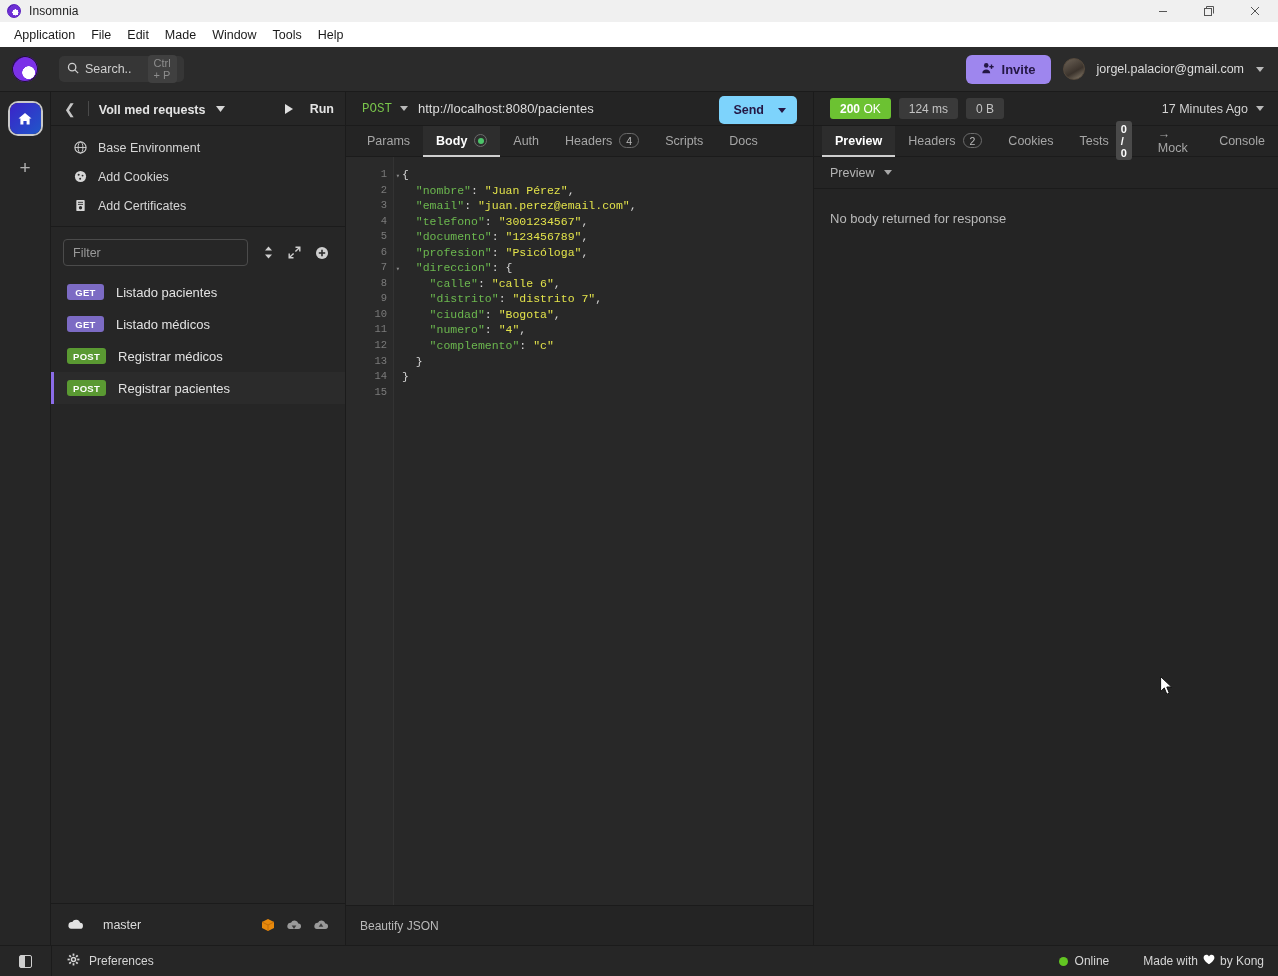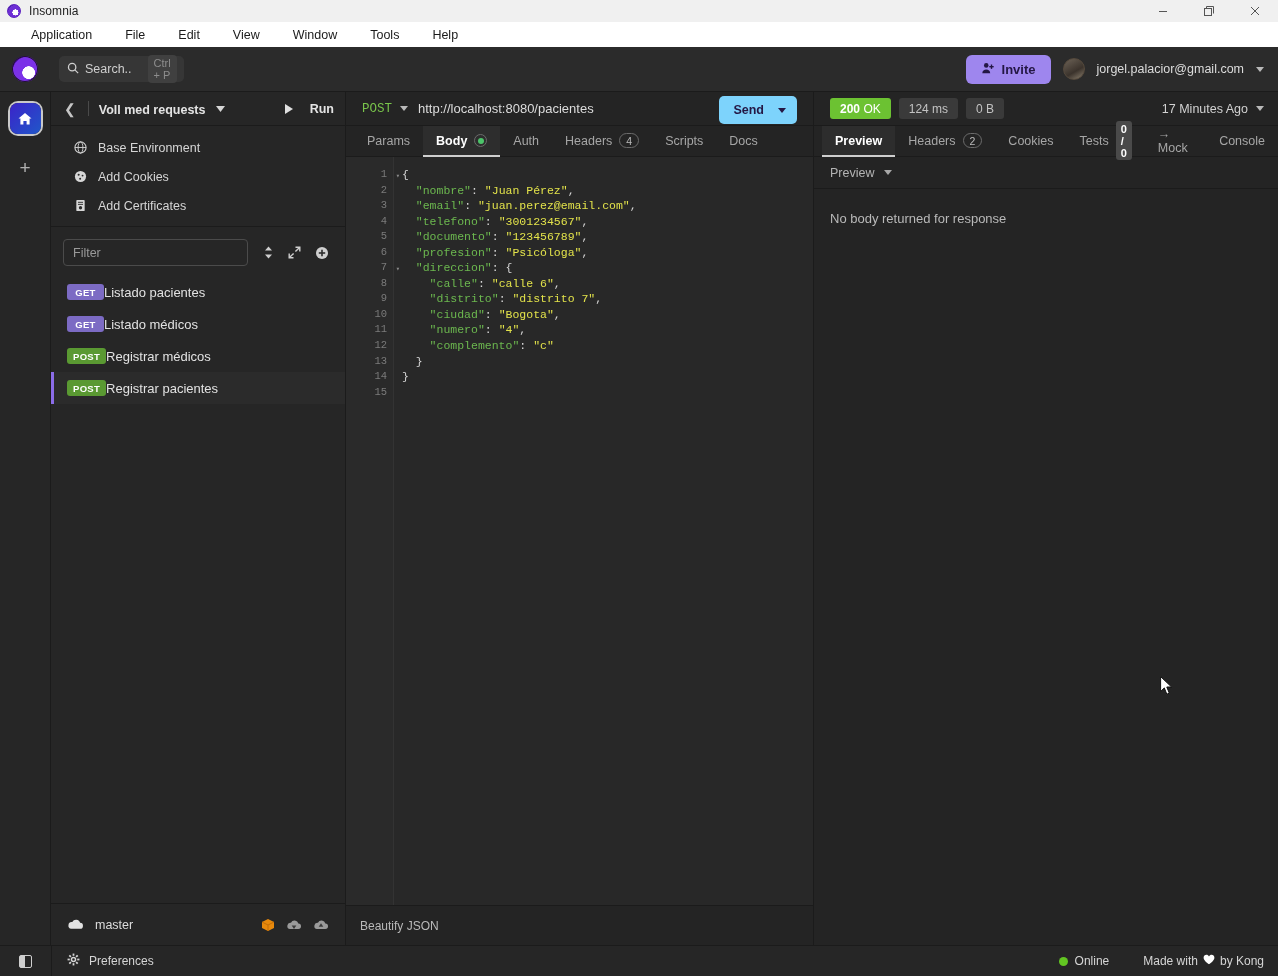--- a/index.html
+++ b/index.html
@@ -29,21 +29,21 @@
     width: 46px; height: 22px; display: flex; align-items: center; justify-content: center;
     color: #555; font-size: 12px; line-height: 1;
   }
   .winctl svg { display: block; }
 
   
   .menubar {
     height: 25px; background: #ffffff; color: #1a1a1a;
     display: flex; align-items: center; padding-left: 6px; font-size: 12.5px;
   }
-  .menubar span { padding: 2px 8px; cursor: default; margin-left: 17px; }
+  .menubar span { padding: 2px 8px; cursor: default; }
 
   
   .appheader {
     height: 45px; background: #2b2b2b; display: flex; align-items: center;
     position: relative; border-bottom: 1px solid #1b1b1b;
   }
   .header-logo {
     width: 26px; height: 26px; border-radius: 50%; margin-left: 12px; flex: none;
     background: radial-gradient(circle at 64% 64%, #ffffff 0 26%, #7b31e8 28% 68%, #5418b5 70% 100%);
     box-shadow: 0 0 0 1px #20102f inset;
@@ -111,37 +111,37 @@
     flex: 1; height: 27px; background: transparent; border: 1px solid #4b4b4b; border-radius: 4px;
     color: #d6d6d6; font-size: 12.5px; padding: 0 9px; outline: none;
     font-family: "Liberation Sans", sans-serif;
   }
   .filterinput::placeholder { color: #9a9a9a; }
   .filtericons { display: flex; align-items: center; gap: 14px; padding-left: 15px; padding-right: 4px; }
   .filtericons .fi { color: #cfcfcf; cursor: pointer; display: flex; }
 
   .reqlist { flex: 1; overflow: hidden; }
   .reqitem {
-    height: 32px; display: flex; align-items: center; gap: 0; padding-left: 13px;
+    height: 32px; display: flex; align-items: center; gap: 12px; padding-left: 13px;
     border-left: 3px solid transparent; cursor: pointer;
   }
   .reqitem.active { border-left-color: #8b6ce7; background: #2b2b2b; }
   .method {
     font-size: 9.5px; font-weight: bold; border-radius: 3px; padding: 3px 6px 2px;
     letter-spacing: .3px; min-width: 37px; text-align: center; flex: none;
   }
   .m-get { background: #7c6bc4; color: #ffffff; }
   .m-post { background: #5a9932; color: #ffffff; }
   .reqname { font-size: 13px; color: #e2e2e2; }
 
   .sb-foot {
     height: 42px; border-top: 1px solid #1b1b1b; display: flex; align-items: center;
     padding: 0 16px; gap: 11px;
   }
-  .branch { font-size: 12.5px; color: #dcdcdc; }
+  .branch { font-size: 12.5px; color: #dcdcdc; margin-left: 8px; }
   .sb-foot .spacer { flex: 1; }
   .sb-foot .fic { cursor: pointer; display: flex; align-items: center; }
 
   
   .pane { display: flex; flex-direction: column; background: #242424; }
   .reqpane { width: 468px; flex: none; border-right: 1px solid #1b1b1b; }
   .urlbar {
     height: 34px; display: flex; align-items: center; gap: 0; padding: 0 0 0 16px;
     border-bottom: 1px solid #1b1b1b; background: #242424; position: relative;
   }
@@ -243,21 +243,21 @@
           <line x1="10" y1="2" x2="2" y2="10" stroke="#555" stroke-width="1"></line>
         </svg>
     </div>
   </div>
 </div>
 
 <div class="menubar">
   <span>Application</span>
   <span>File</span>
   <span>Edit</span>
-  <span>View</span>
+  <span>Made</span>
   <span>Window</span>
   <span>Tools</span>
   <span>Help</span>
 </div>
 
 <div class="appheader">
   <div class="header-logo"></div>
   <div class="searchbox">
     <span>
       <svg width="12" height="12" viewBox="0 0 14 14">

